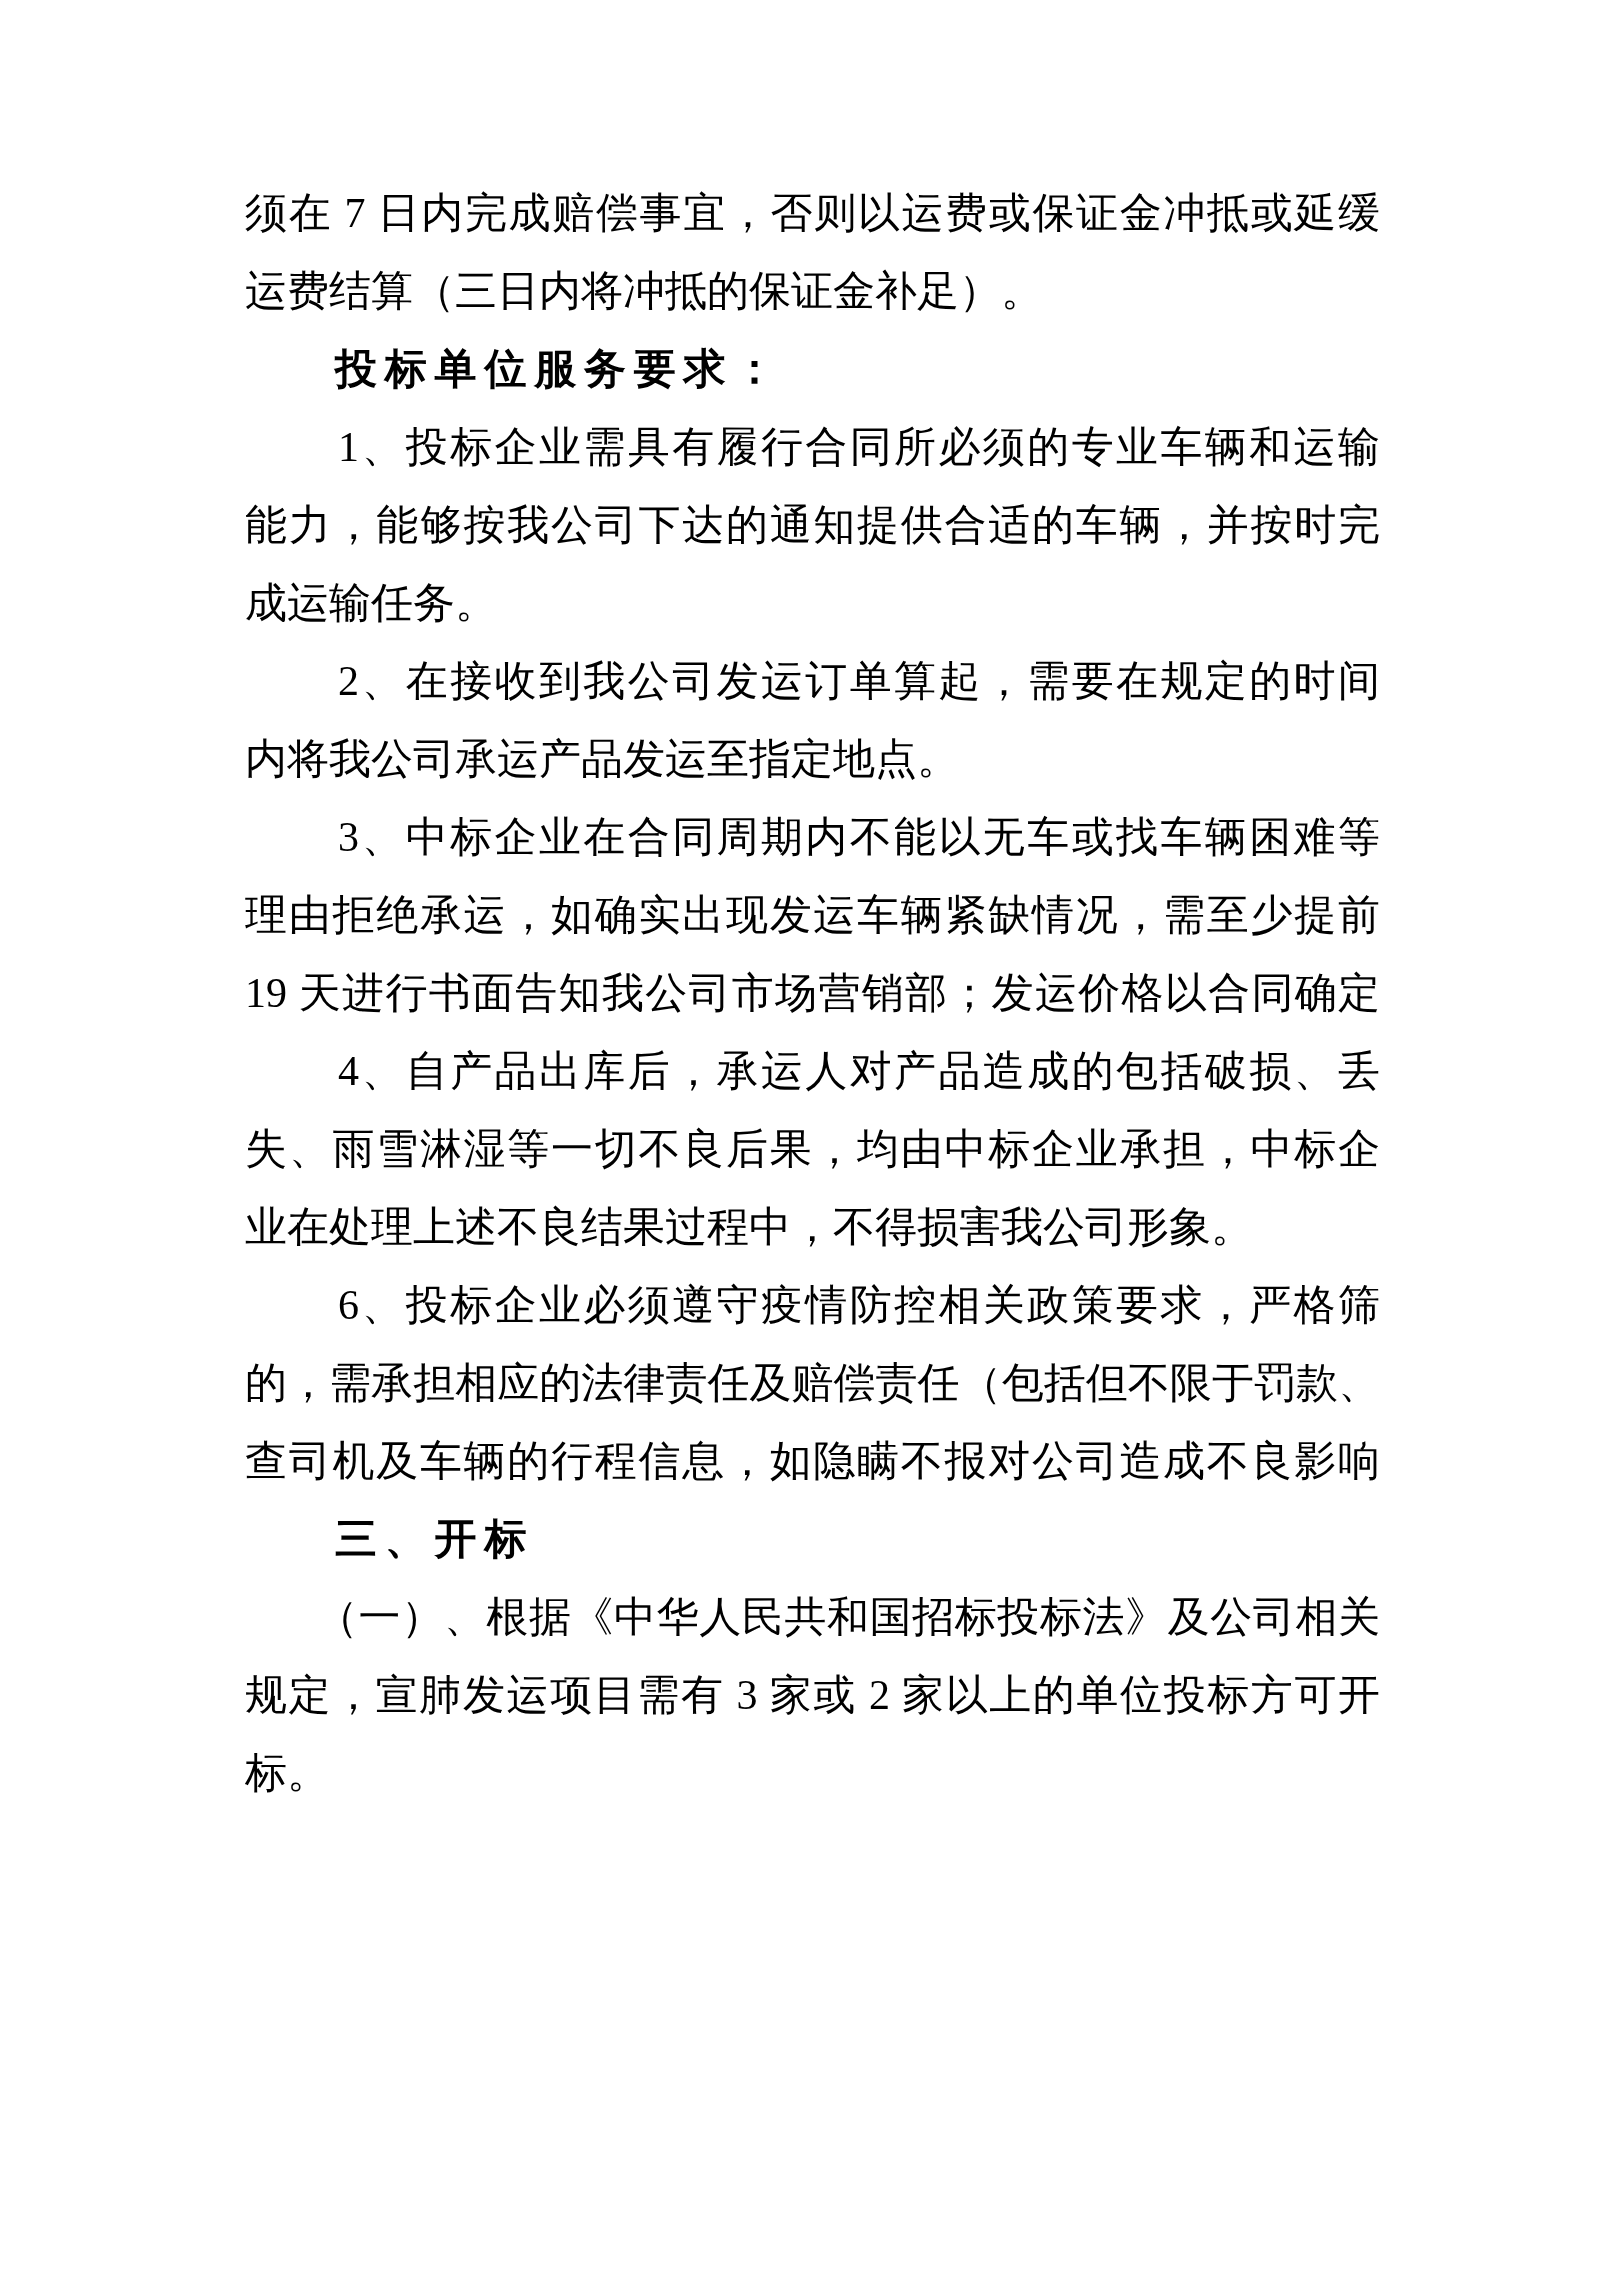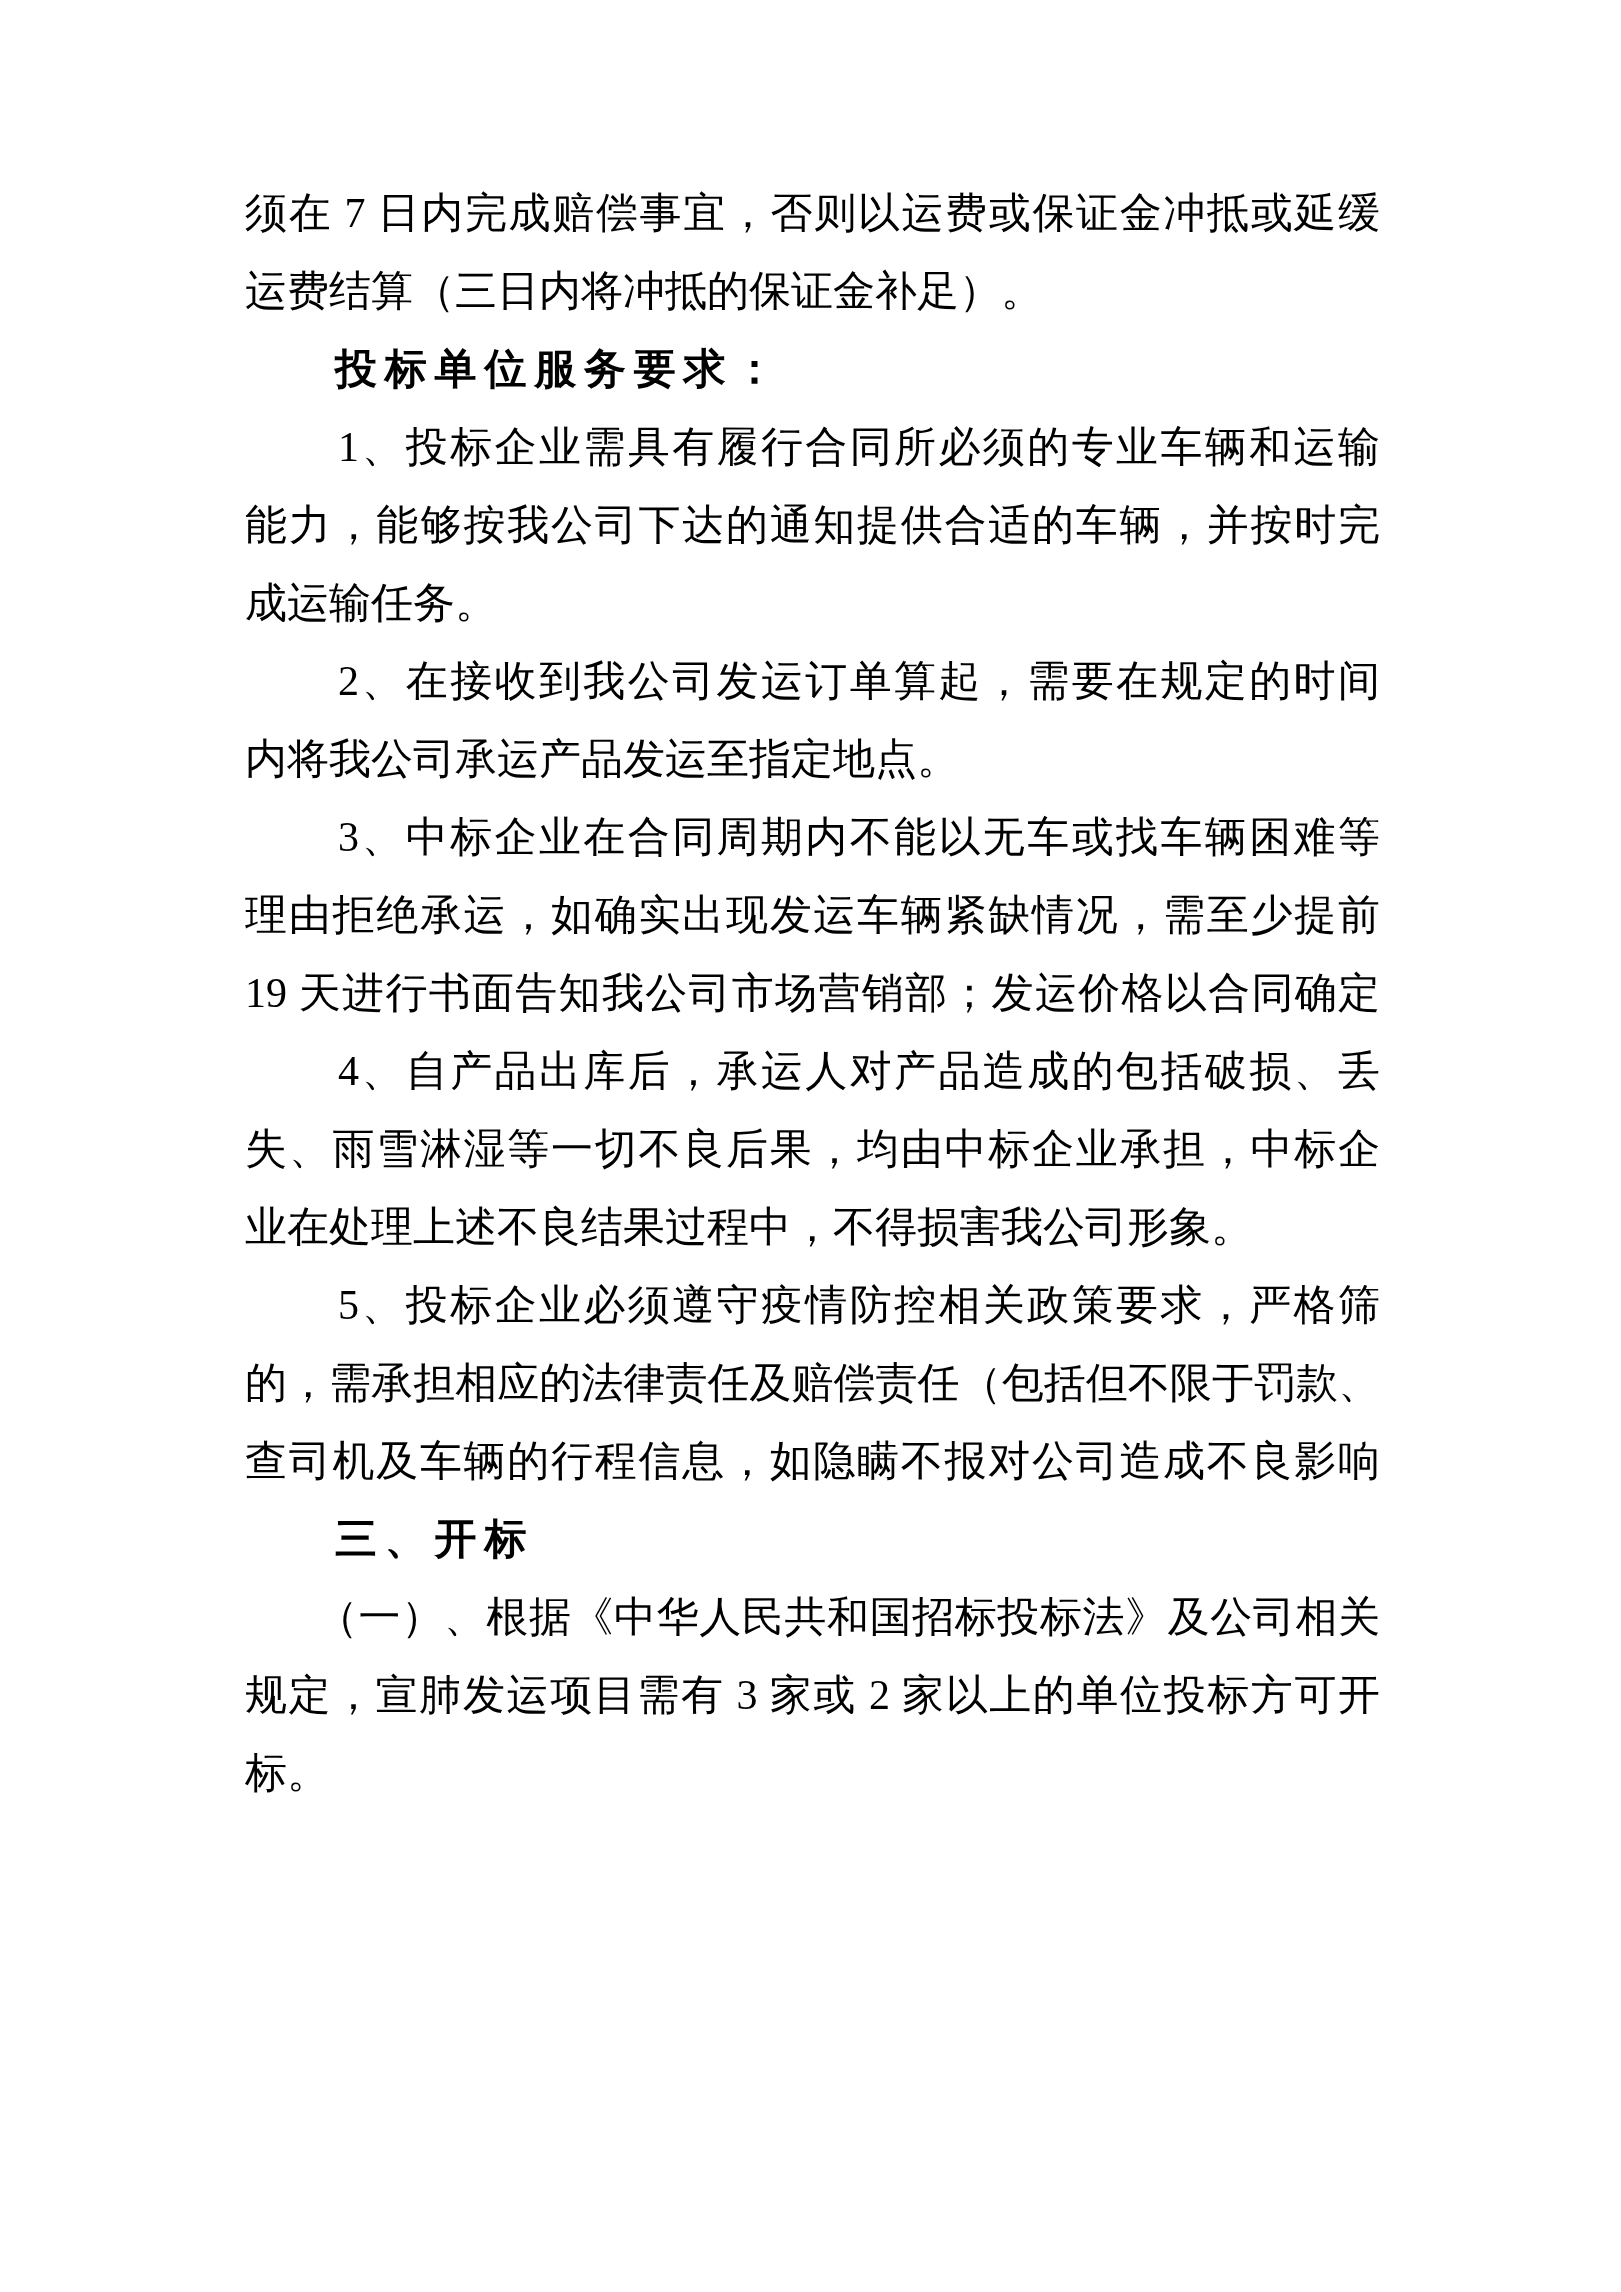--- a/index.html
+++ b/index.html
@@ -64,21 +64,21 @@
       <div class="line j">能力，能够按我公司下达的通知提供合适的车辆，并按时完</div>
       <div class="line l">成运输任务。</div>
       <div class="line j ind1">2、在接收到我公司发运订单算起，需要在规定的时间</div>
       <div class="line l">内将我公司承运产品发运至指定地点。</div>
       <div class="line j ind1">3、中标企业在合同周期内不能以无车或找车辆困难等</div>
       <div class="line j">理由拒绝承运，如确实出现发运车辆紧缺情况，需至少提前</div>
       <div class="line j">19 天进行书面告知我公司市场营销部；发运价格以合同确定</div>
       <div class="line j ind1">4、自产品出库后，承运人对产品造成的包括破损、丢</div>
       <div class="line j">失、雨雪淋湿等一切不良后果，均由中标企业承担，中标企</div>
       <div class="line l">业在处理上述不良结果过程中，不得损害我公司形象。</div>
-      <div class="line j ind1">5、投标企业必须遵守疫情防控相关政策要求，严格筛</div>
+      <div class="line j ind1">6、投标企业必须遵守疫情防控相关政策要求，严格筛</div>
       <div class="line j">的，需承担相应的法律责任及赔偿责任（包括但不限于罚款、</div>
       <div class="line j">查司机及车辆的行程信息，如隐瞒不报对公司造成不良影响</div>
       <div class="line l heading">三、开标</div>
       <div class="line j ind2">（一）、根据《中华人民共和国招标投标法》及公司相关</div>
       <div class="line j">规定，宣肺发运项目需有 3 家或 2 家以上的单位投标方可开</div>
       <div class="line l">标。</div>
     </div>
 </div>
 
 

